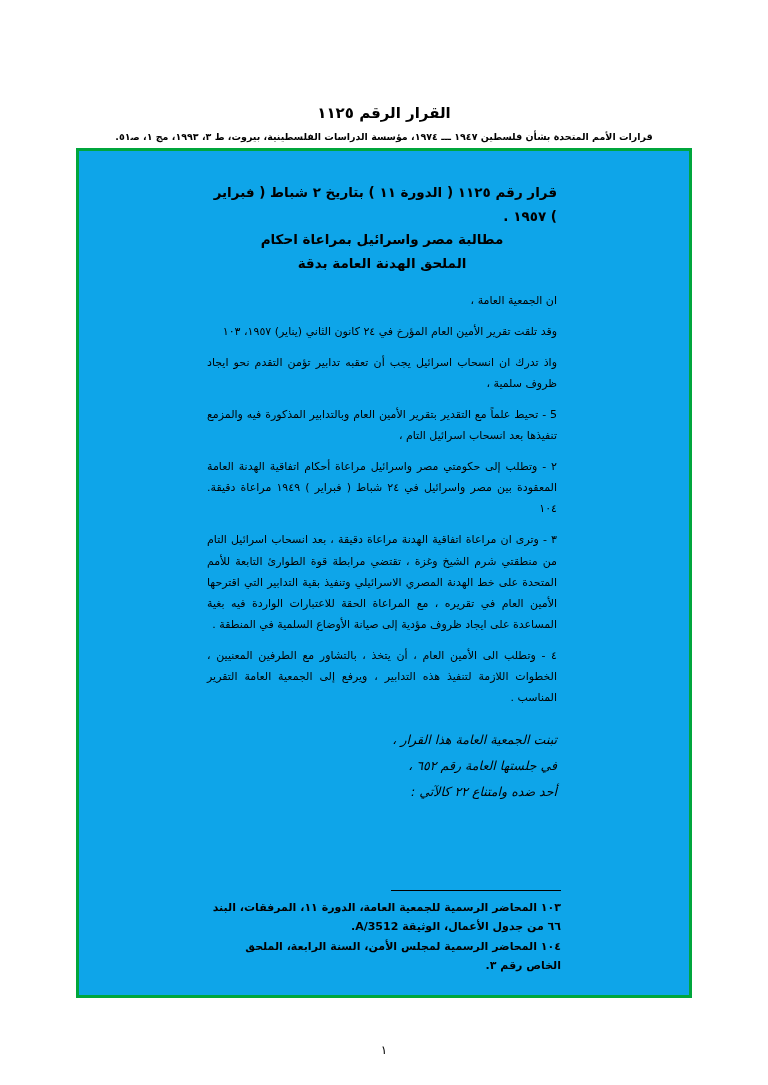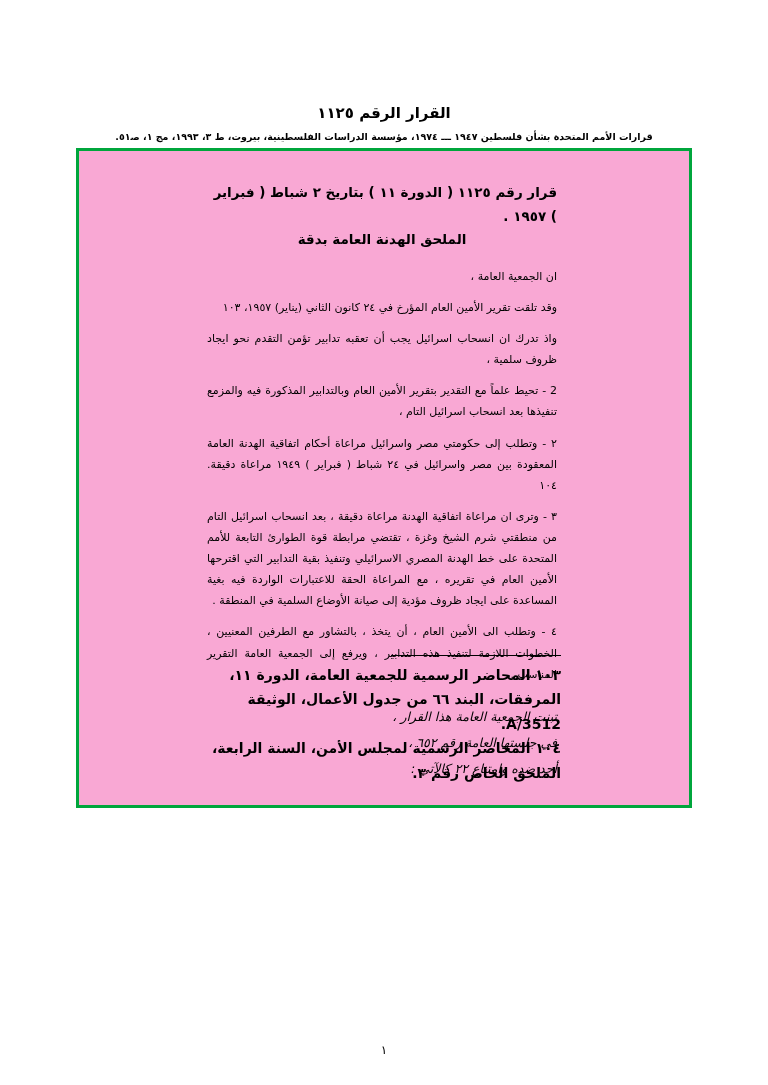--- a/index.html
+++ b/index.html
@@ -39,24 +39,24 @@
     margin-top: 9px;
     font-family: "DejaVu Sans", "Liberation Sans", sans-serif;
   }
 
   
   .frame {
     position: absolute;
     top: 148px;
     right: 76px;
     left: 76px;
-    height: 660px;
+    height: 850px;
     border: 3px solid #00a63c;
     box-sizing: border-box;
-    background: #f9a8d4;
+    background: #0ea5e9;
     padding-left: 15px;
   }
 
   .frame-inner {
     position: absolute;
     top: 30px;
     right: 132px;
     left: 128px;
     bottom: 18px;
     direction: rtl;
@@ -103,21 +103,21 @@
     direction: rtl;
     text-align: right;
   }
   .fn-rule {
     width: 170px;
     height: 0;
     border-top: 1.6px solid #000;
     margin-bottom: 7px;
   }
   .fn {
-    font-size: 14px;
+    font-size: 11px;
     line-height: 1.75;
     font-weight: bold;
     font-family: "DejaVu Sans", "Liberation Sans", sans-serif;
   }
 
   
   .page-number {
     position: absolute;
     bottom: 28px;
     left: 0;
@@ -136,27 +136,28 @@
     <div class="doc-title">القرار الرقم ١١٢٥</div>
     <div class="doc-source">قرارات الأمم المتحدة بشأن فلسطين ١٩٤٧ ـــ ١٩٧٤، مؤسسة الدراسات الفلسطينية، بيروت، ط ٣، ١٩٩٣، مج ١،  ص‍٥١.</div>
   </div>
 
   <div class="frame">
 
     <div class="frame-inner">
 
       <div class="res-heading">
         <span class="l1">قرار رقم ١١٢٥ ( الدورة ١١ ) بتاريخ ٢ شباط ( فبراير ) ١٩٥٧ .</span>
+        <span class="l2">مطالبة مصر واسرائيل بمراعاة احكام</span>
         <span class="l3">الملحق الهدنة العامة بدقة</span>
       </div>
 
       <p class="para">ان الجمعية العامة ،</p>
       <p class="para">وقد تلقت تقرير الأمين العام المؤرخ في ٢٤ كانون الثاني (يناير) ١٩٥٧، ١٠٣</p>
       <p class="para">واذ تدرك ان انسحاب اسرائيل يجب أن تعقبه تدابير تؤمن التقدم نحو ايجاد ظروف سلمية ،</p>
-      <p class="para">2 - تحيط علماً مع التقدير بتقرير الأمين العام وبالتدابير المذكورة فيه والمزمع تنفيذها بعد انسحاب اسرائيل التام ،</p>
+      <p class="para">5 - تحيط علماً مع التقدير بتقرير الأمين العام وبالتدابير المذكورة فيه والمزمع تنفيذها بعد انسحاب اسرائيل التام ،</p>
       <p class="para">٢ - وتطلب إلى حكومتي مصر واسرائيل مراعاة أحكام اتفاقية الهدنة العامة المعقودة بين مصر واسرائيل في ٢٤ شباط ( فبراير ) ١٩٤٩ مراعاة دقيقة. ١٠٤</p>
       <p class="para">٣ - وترى ان مراعاة اتفاقية الهدنة مراعاة دقيقة ، بعد انسحاب اسرائيل التام من منطقتي شرم الشيخ وغزة ، تقتضي مرابطة قوة الطوارئ التابعة للأمم المتحدة على خط الهدنة المصري الاسرائيلي وتنفيذ بقية التدابير التي اقترحها الأمين العام في تقريره ، مع المراعاة الحقة للاعتبارات الواردة فيه بغية المساعدة على ايجاد ظروف مؤدية إلى صيانة الأوضاع السلمية في المنطقة .</p>
       <p class="para">٤ - وتطلب الى الأمين العام ، أن يتخذ ، بالتشاور مع الطرفين المعنيين ، الخطوات اللازمة لتنفيذ هذه التدابير ، ويرفع إلى الجمعية العامة التقرير المناسب .</p>
 
       <div class="closing">
         <div>تبنت الجمعية العامة هذا القرار ،</div>
         <div>في جلستها العامة رقم ٦٥٢ ،</div>
         <div>أحد ضده وامتناع ٢٢ كالآتي :</div>
       </div>
     </div>

